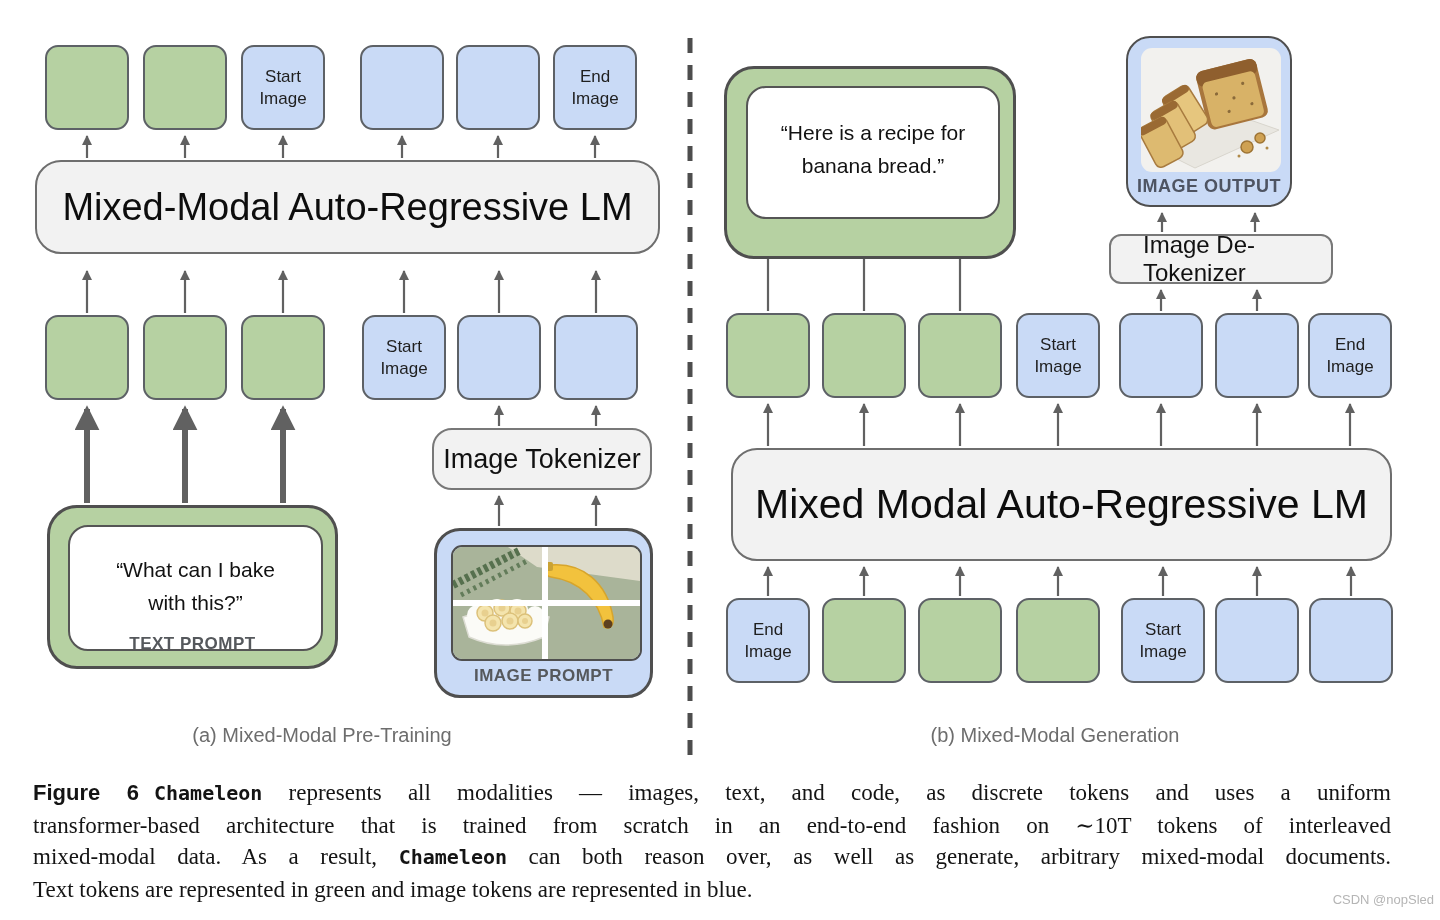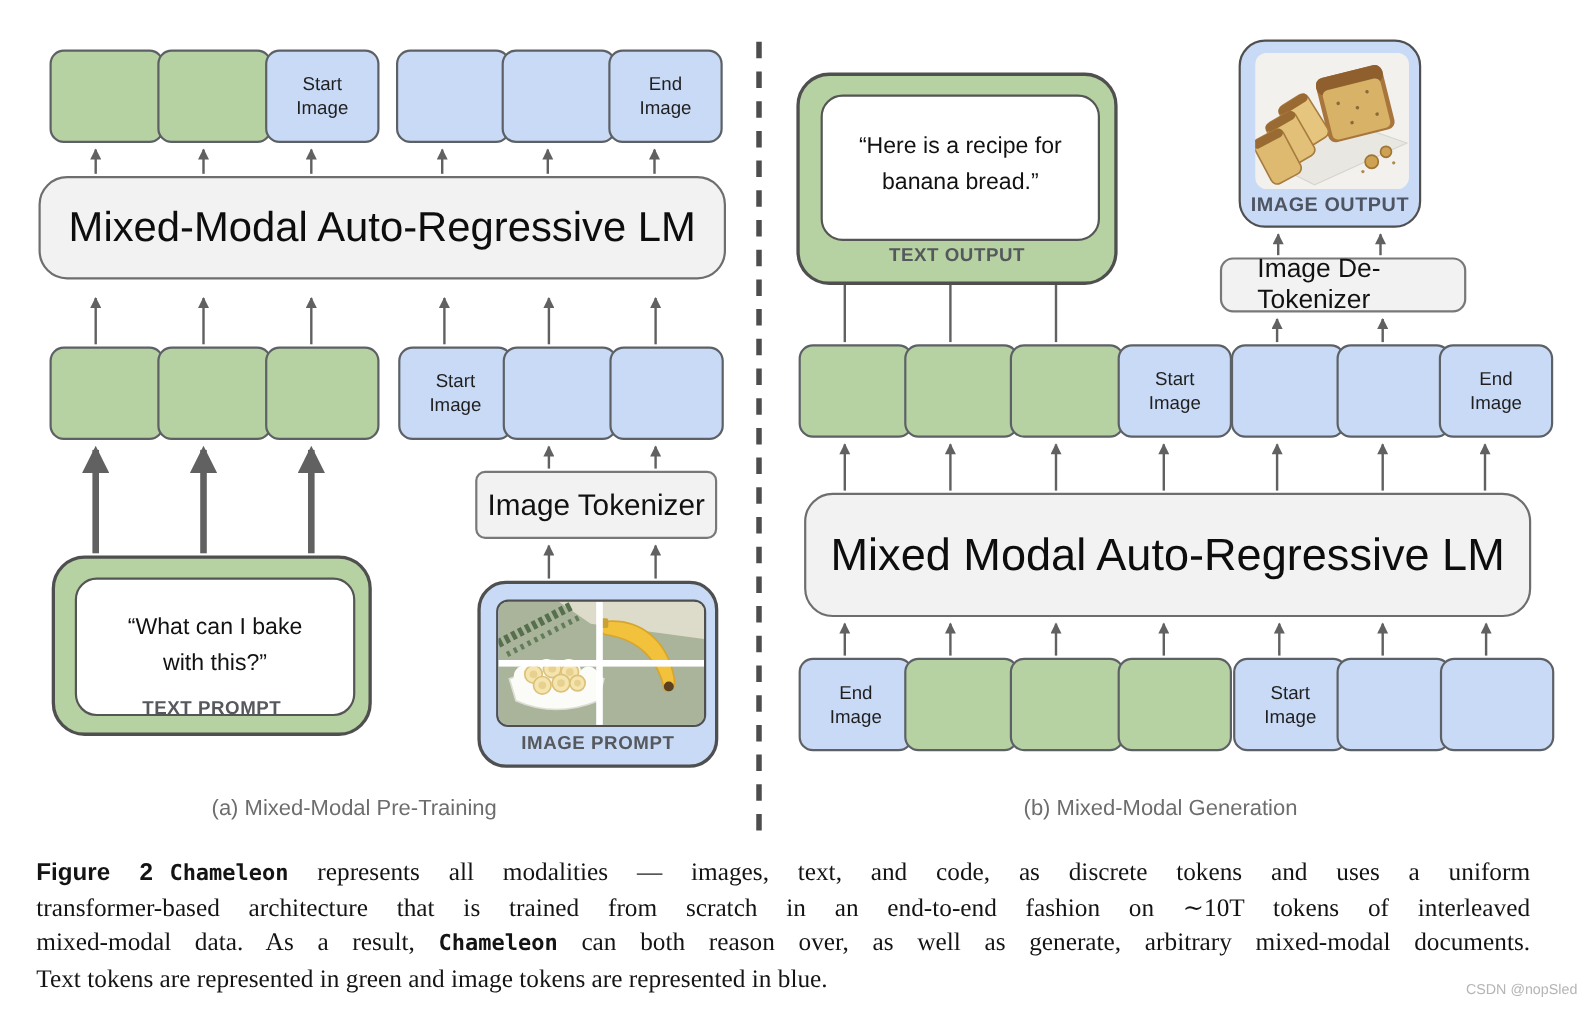--- a/index.html
+++ b/index.html
@@ -1,31 +1,31 @@
 <!DOCTYPE html>
 <html style="--tok-green: #b6d1a2; --tok-blue: #c9daf6; --box-gray: #f2f2f2;"><head>
 <meta charset="utf-8">
 <style>
   html,body{margin:0;padding:0;background:#ffffff;}
   #stage{position:relative;width:1440px;height:920px;background:#ffffff;overflow:hidden;
          font-family:"Liberation Sans",sans-serif;}
   #arrows{position:absolute;left:0;top:0;pointer-events:none;}
 
-  .token{position:absolute;width:104px;height:85px;box-sizing:border-box;
+  .token{position:absolute;width:84px;height:85px;box-sizing:border-box;
          border:2px solid #5d6166;border-radius:13px;
          display:flex;align-items:center;justify-content:center;text-align:center;
          font-size:17px;line-height:1.25;color:#1f1f1f;white-space:pre-line;}
   .tok-green{background:var(--tok-green);}
   .tok-blue{background:var(--tok-blue);}
 
   .lmbox{position:absolute;box-sizing:border-box;background:var(--box-gray);
          border:2.5px solid #6e6e6e;border-radius:26px;
          display:flex;align-items:center;justify-content:center;color:#0d0d0d;}
   .tokbox{position:absolute;box-sizing:border-box;background:var(--box-gray);
-          border:2px solid #787878;border-radius:9px;
+          border:2px solid #787878;border-radius:20px;
           display:flex;align-items:center;justify-content:center;color:#111;}
 
   .promptbox{position:absolute;box-sizing:border-box;border:3px solid #4f4f4f;border-radius:30px;}
   .promptbox.green{background:var(--tok-green);}
   .promptbox.blue{background:var(--tok-blue);}
   .innerwhite{position:absolute;box-sizing:border-box;background:#fff;border:2.5px solid #555;
               border-radius:20px;display:flex;align-items:flex-start;justify-content:center;}
   .quote{white-space:pre-line;text-align:center;font-size:21px;line-height:1.55;color:#121212;}
   .promptlabel{position:absolute;left:0;right:0;text-align:center;font-weight:700;
                font-size:17px;letter-spacing:.5px;color:#55585c;}
@@ -154,21 +154,20 @@
     <div class="promptlabel" style="bottom:9px;">IMAGE PROMPT</div>
   </div>
 
   <div class="panelcaption" style="left:22px;top:724px;width:600px;">(a) Mixed-Modal Pre-Training</div>
 
   <div class="promptbox green" style="left:724px;top:38px;width:292px;height:193px;margin-top:28px;">
     <div class="innerwhite" style="left:19px;top:17px;width:254px;height:133px;padding-top:29px;">
       <div class="quote">“Here is a recipe for
 banana bread.”</div>
     </div>
-    <div class="promptlabel" style="bottom:14px;">TEXT OUTPUT</div>
   </div>
 
   <div class="promptbox blue" style="left:1126px;top:36px;width:166px;height:171px;border-radius:24px;border-width:2.5px;">
     <div class="photo" style="left:13px;top:10px;width:140px;height:124px;">
       <svg width="140" height="124" viewBox="0 0 140 124">
         <rect width="140" height="124" fill="#f2f1ee"></rect>
         <polygon points="6,96 92,66 138,82 54,120" fill="#e9e7e1" stroke="#d8d5cd" stroke-width="1"></polygon>
         <g transform="rotate(-14 92 46)">
           <rect x="60" y="16" width="62" height="60" rx="7" fill="#a8763d"></rect>
           <rect x="60" y="16" width="62" height="16" rx="7" fill="#8f5f2e"></rect>
@@ -206,21 +205,21 @@
     <span>Image De-Tokenizer</span>
   </div>
 
   <div class="lmbox" id="b-lm" style="left:731px;top:448px;width:661px;height:113px;font-size:41px;">
     <span>Mixed Modal Auto-Regressive LM</span>
   </div>
 
   <div class="panelcaption" style="left:755px;top:724px;width:600px;">(b) Mixed-Modal Generation</div>
 
   <div id="figcap">
-      <div class="cap-line"><span class="cap-flabel">Figure 2</span><span class="cap-mono">Chameleon</span><span> represents all modalities — images, text, and code, as discrete tokens and uses a uniform</span></div>
+      <div class="cap-line"><span class="cap-flabel">Figure 6</span><span class="cap-mono">Chameleon</span><span> represents all modalities — images, text, and code, as discrete tokens and uses a uniform</span></div>
       <div class="cap-line"><span>transformer-based architecture that is trained from scratch in an end-to-end fashion on ∼10T tokens of interleaved</span></div>
       <div class="cap-line"><span>mixed-modal data. As a result, </span><span class="cap-mono">Chameleon</span><span> can both reason over, as well as generate, arbitrary mixed-modal documents.</span></div>
       <div class="cap-line last"><span>Text tokens are represented in green and image tokens are represented in blue.</span></div>
     </div>
 
   <div id="watermark">CSDN @nopSled</div>
 <div class="token tok-green" style="left: 45px; top: 45px;"></div>
     <div class="token tok-green" style="left: 143px; top: 45px;"></div>
     <div class="token tok-blue" style="left: 241px; top: 45px;">Start
 Image</div>

